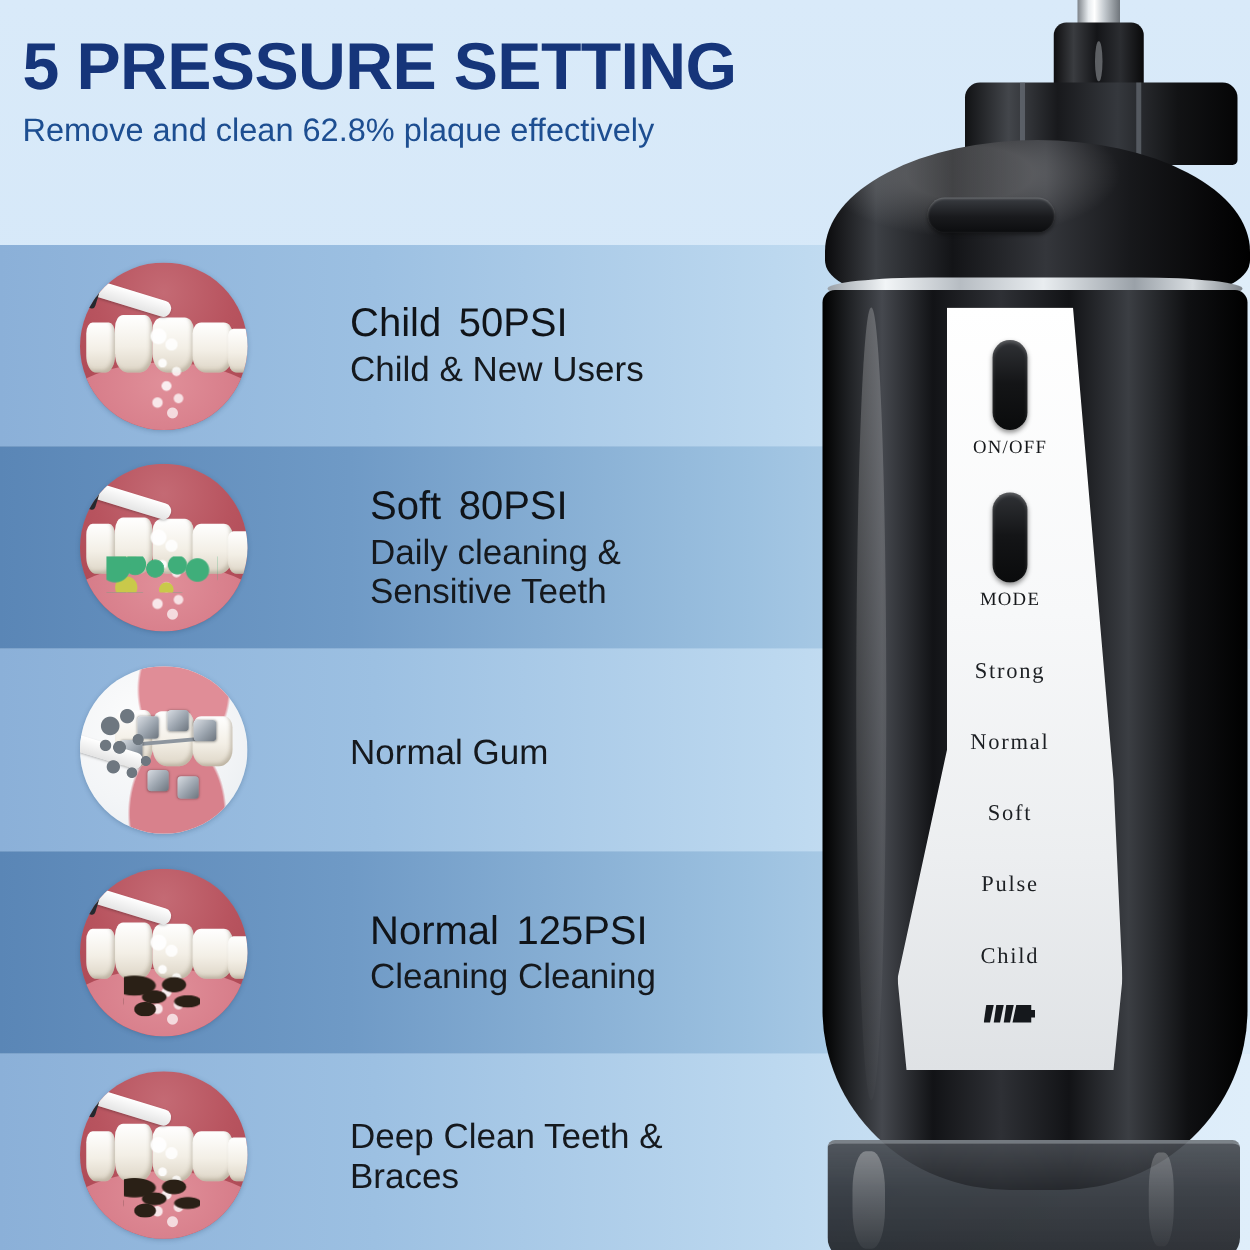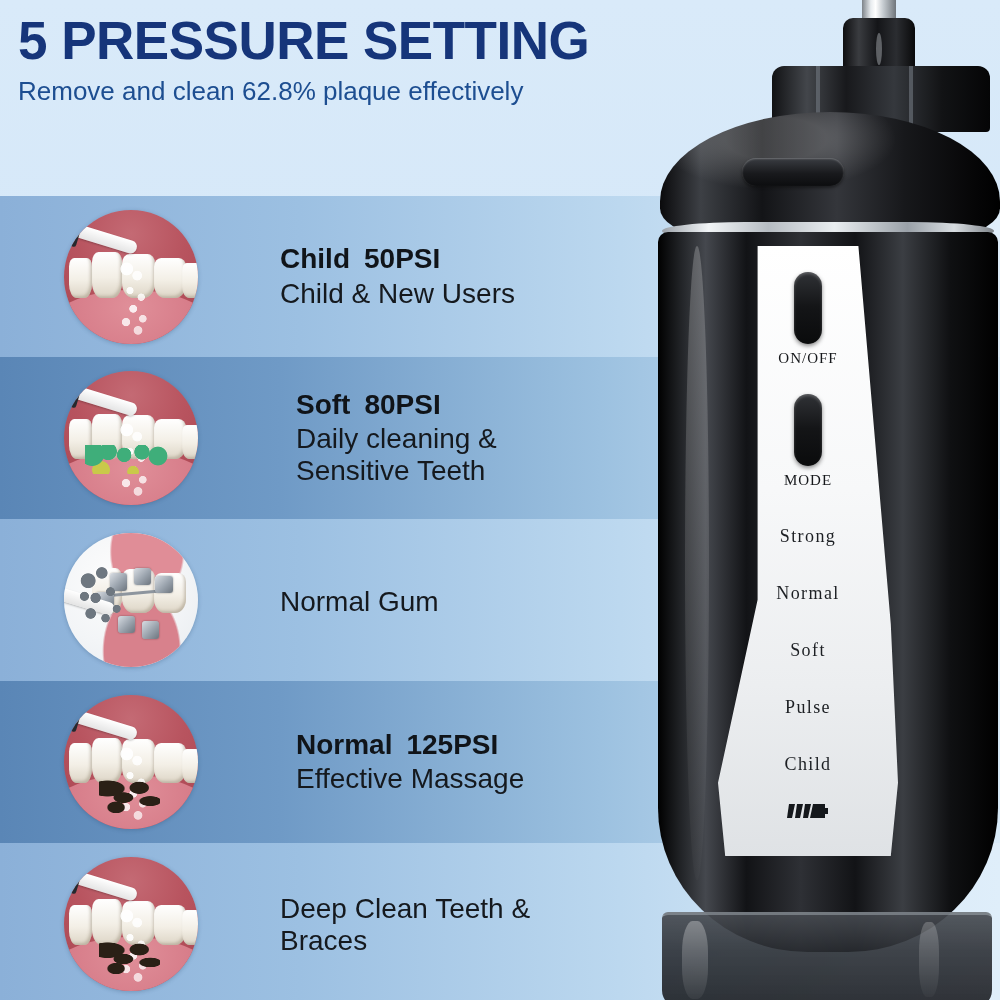--- a/index.html
+++ b/index.html
@@ -12,21 +12,21 @@
   }
 
   #page {
     position: relative;
     width: 1000px; height: 1000px;
     background: linear-gradient(180deg, #d9eaf9 0%, #d2e6f8 60%, #cfe4f7 100%);
     overflow: hidden;
   }
 
   
-  .header { position: absolute; left: 18px; top: 14px; width: 700px; z-index: 6; }
+  .header { position: absolute; left: 18px; top: 27px; width: 700px; z-index: 6; }
   .header .title {
     font-size: 53px; font-weight: bold; letter-spacing: -0.5px;
     color: #16357a; line-height: 1.0; white-space: nowrap;
   }
   .header .subtitle {
     margin-top: 9px; font-size: 26px; color: #1d4e91;
     font-weight: 500; white-space: nowrap;
   }
 
   
@@ -131,21 +131,21 @@
       radial-gradient(circle at 30% 46%, #6e7780 0 8%, transparent 9%),
       radial-gradient(circle at 54% 38%, #6e7780 0 7%, transparent 8%),
       radial-gradient(circle at 22% 66%, #6e7780 0 7%, transparent 8%),
       radial-gradient(circle at 46% 72%, #6e7780 0 6%, transparent 7%),
       radial-gradient(circle at 64% 60%, #6e7780 0 6%, transparent 7%),
       radial-gradient(circle at 12% 44%, #6e7780 0 6%, transparent 7%);
   }
 
   .row-text { flex: 1 1 auto; padding-left: 18px; }
   .row-title {
-    font-size: 28px; font-weight: bold; color: #101419;
+    font-size: 32px; font-weight: normal; color: #101419;
     line-height: 1.12; white-space: nowrap;
   }
   .row-title .psi { margin-left: 14px; }
   .row-desc {
     font-size: 28px; color: #15191e; line-height: 1.14; margin-top: 3px;
     max-width: 300px;
   }
 
   
   .device { position: absolute; left: 600px; top: 0; width: 400px; height: 1000px; z-index: 4; }
@@ -359,21 +359,21 @@
           <div class="nozzle"></div>
             <div class="nozzle-tip"></div>
           <div class="spray"></div>
             <div class="dirt"></div>
         </div>
       </div>
       <div class="row-text">
         <div class="row-title">
           <span>Normal</span><span class="psi">125PSI</span>
         </div>
-        <div class="row-desc">Effective Massage</div>
+        <div class="row-desc">Cleaning Cleaning</div>
       </div>
     </div>
 
     <div class="row light h160">
       <div class="thumb-wrap">
         <div class="thumb">
           <div class="gum-bg"></div>
             <div class="gum-lower"></div>
           <div class="tooth t1"></div>
             <div class="tooth t2"></div>

